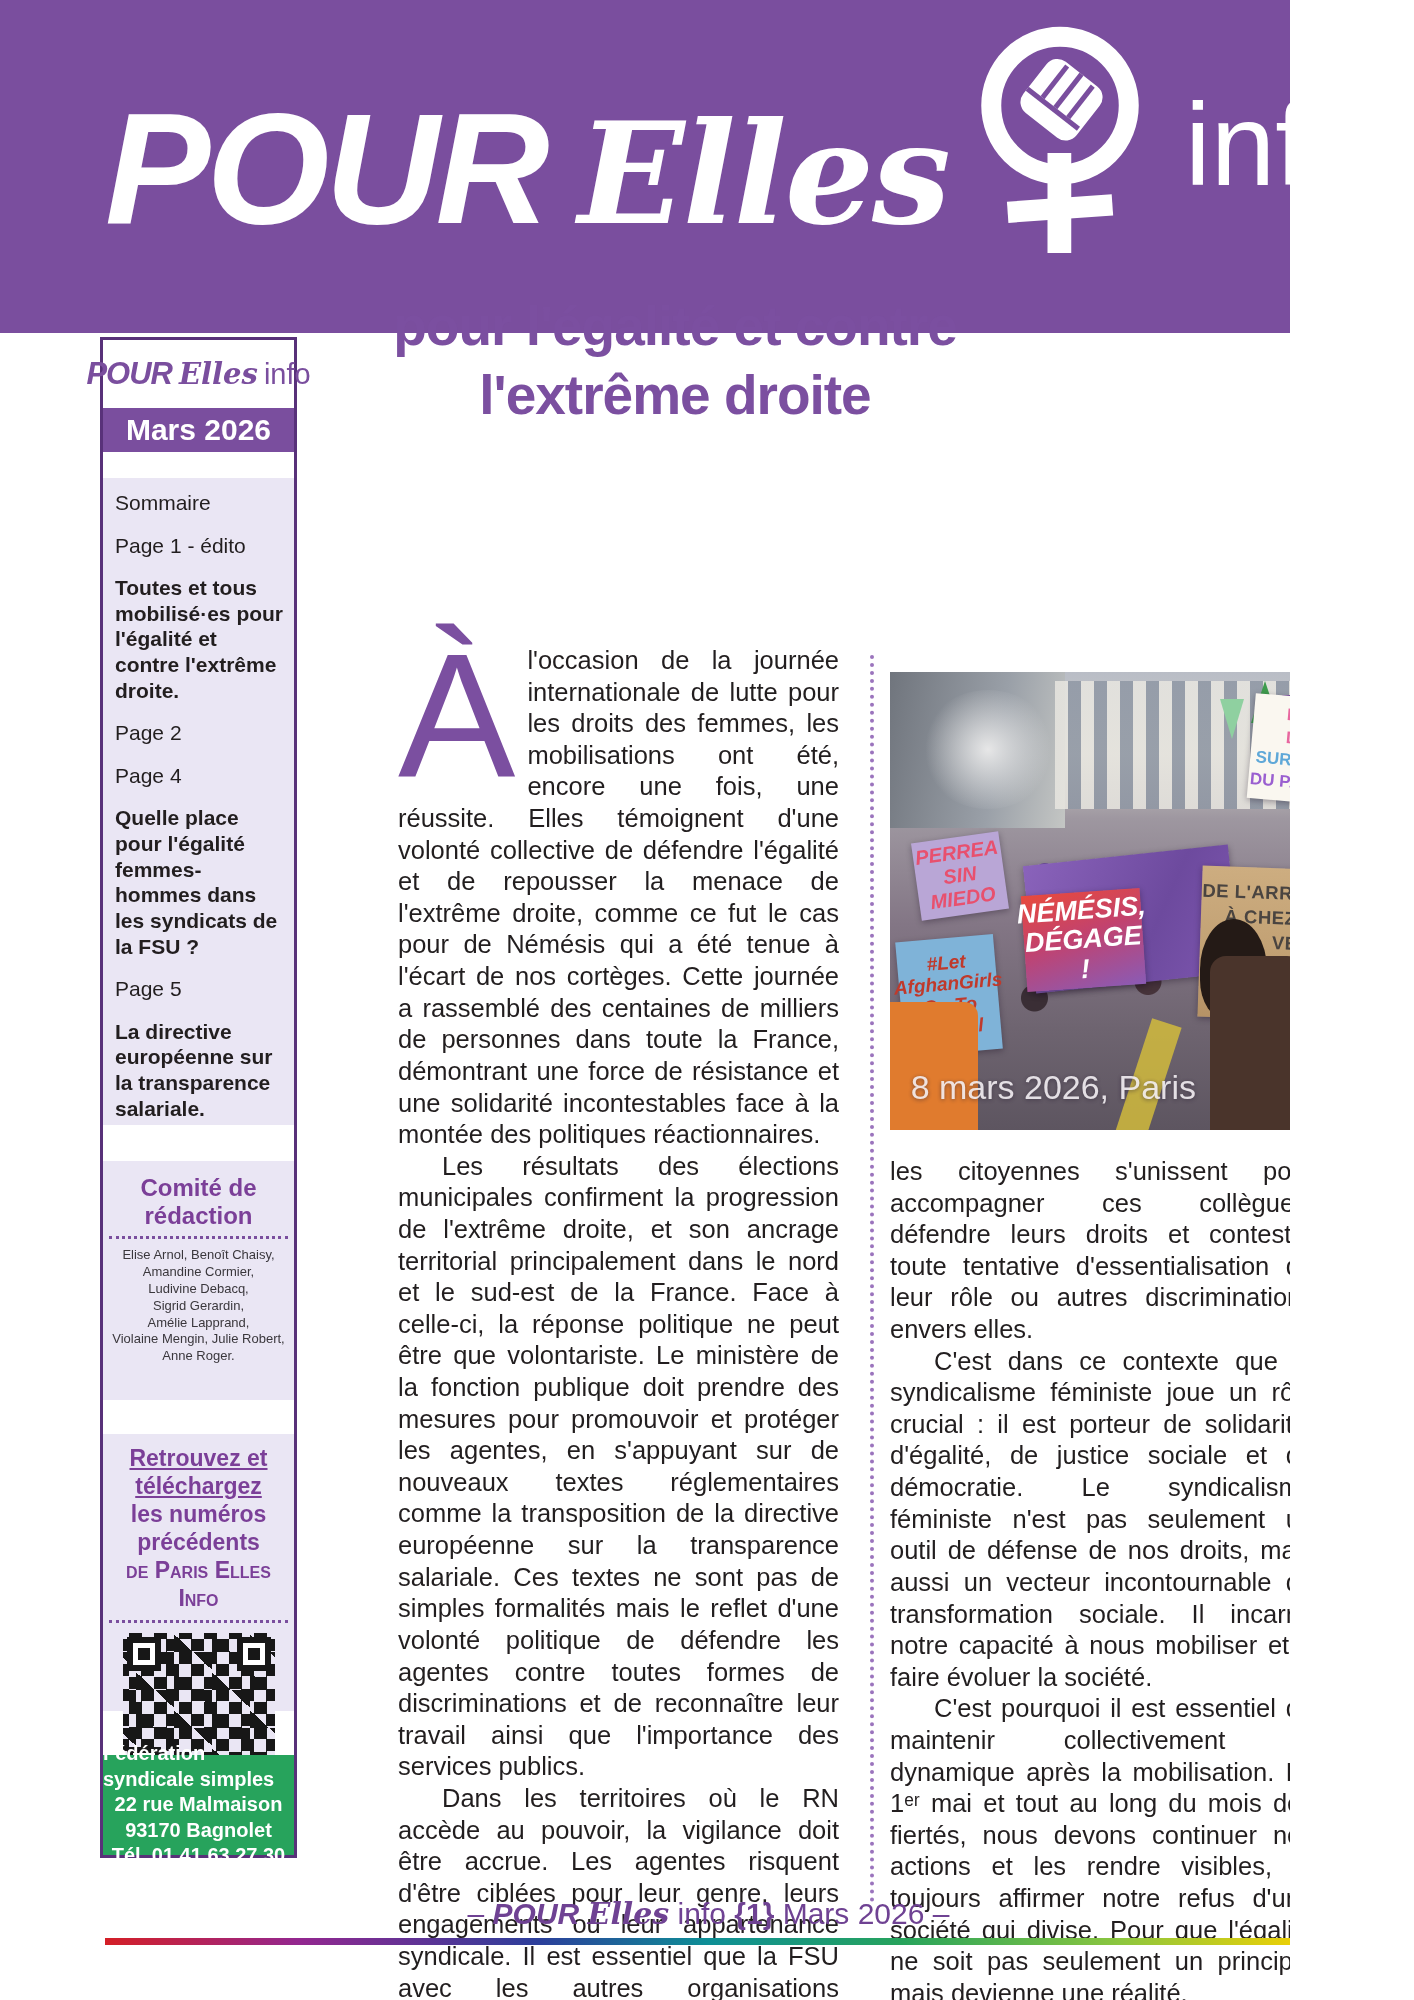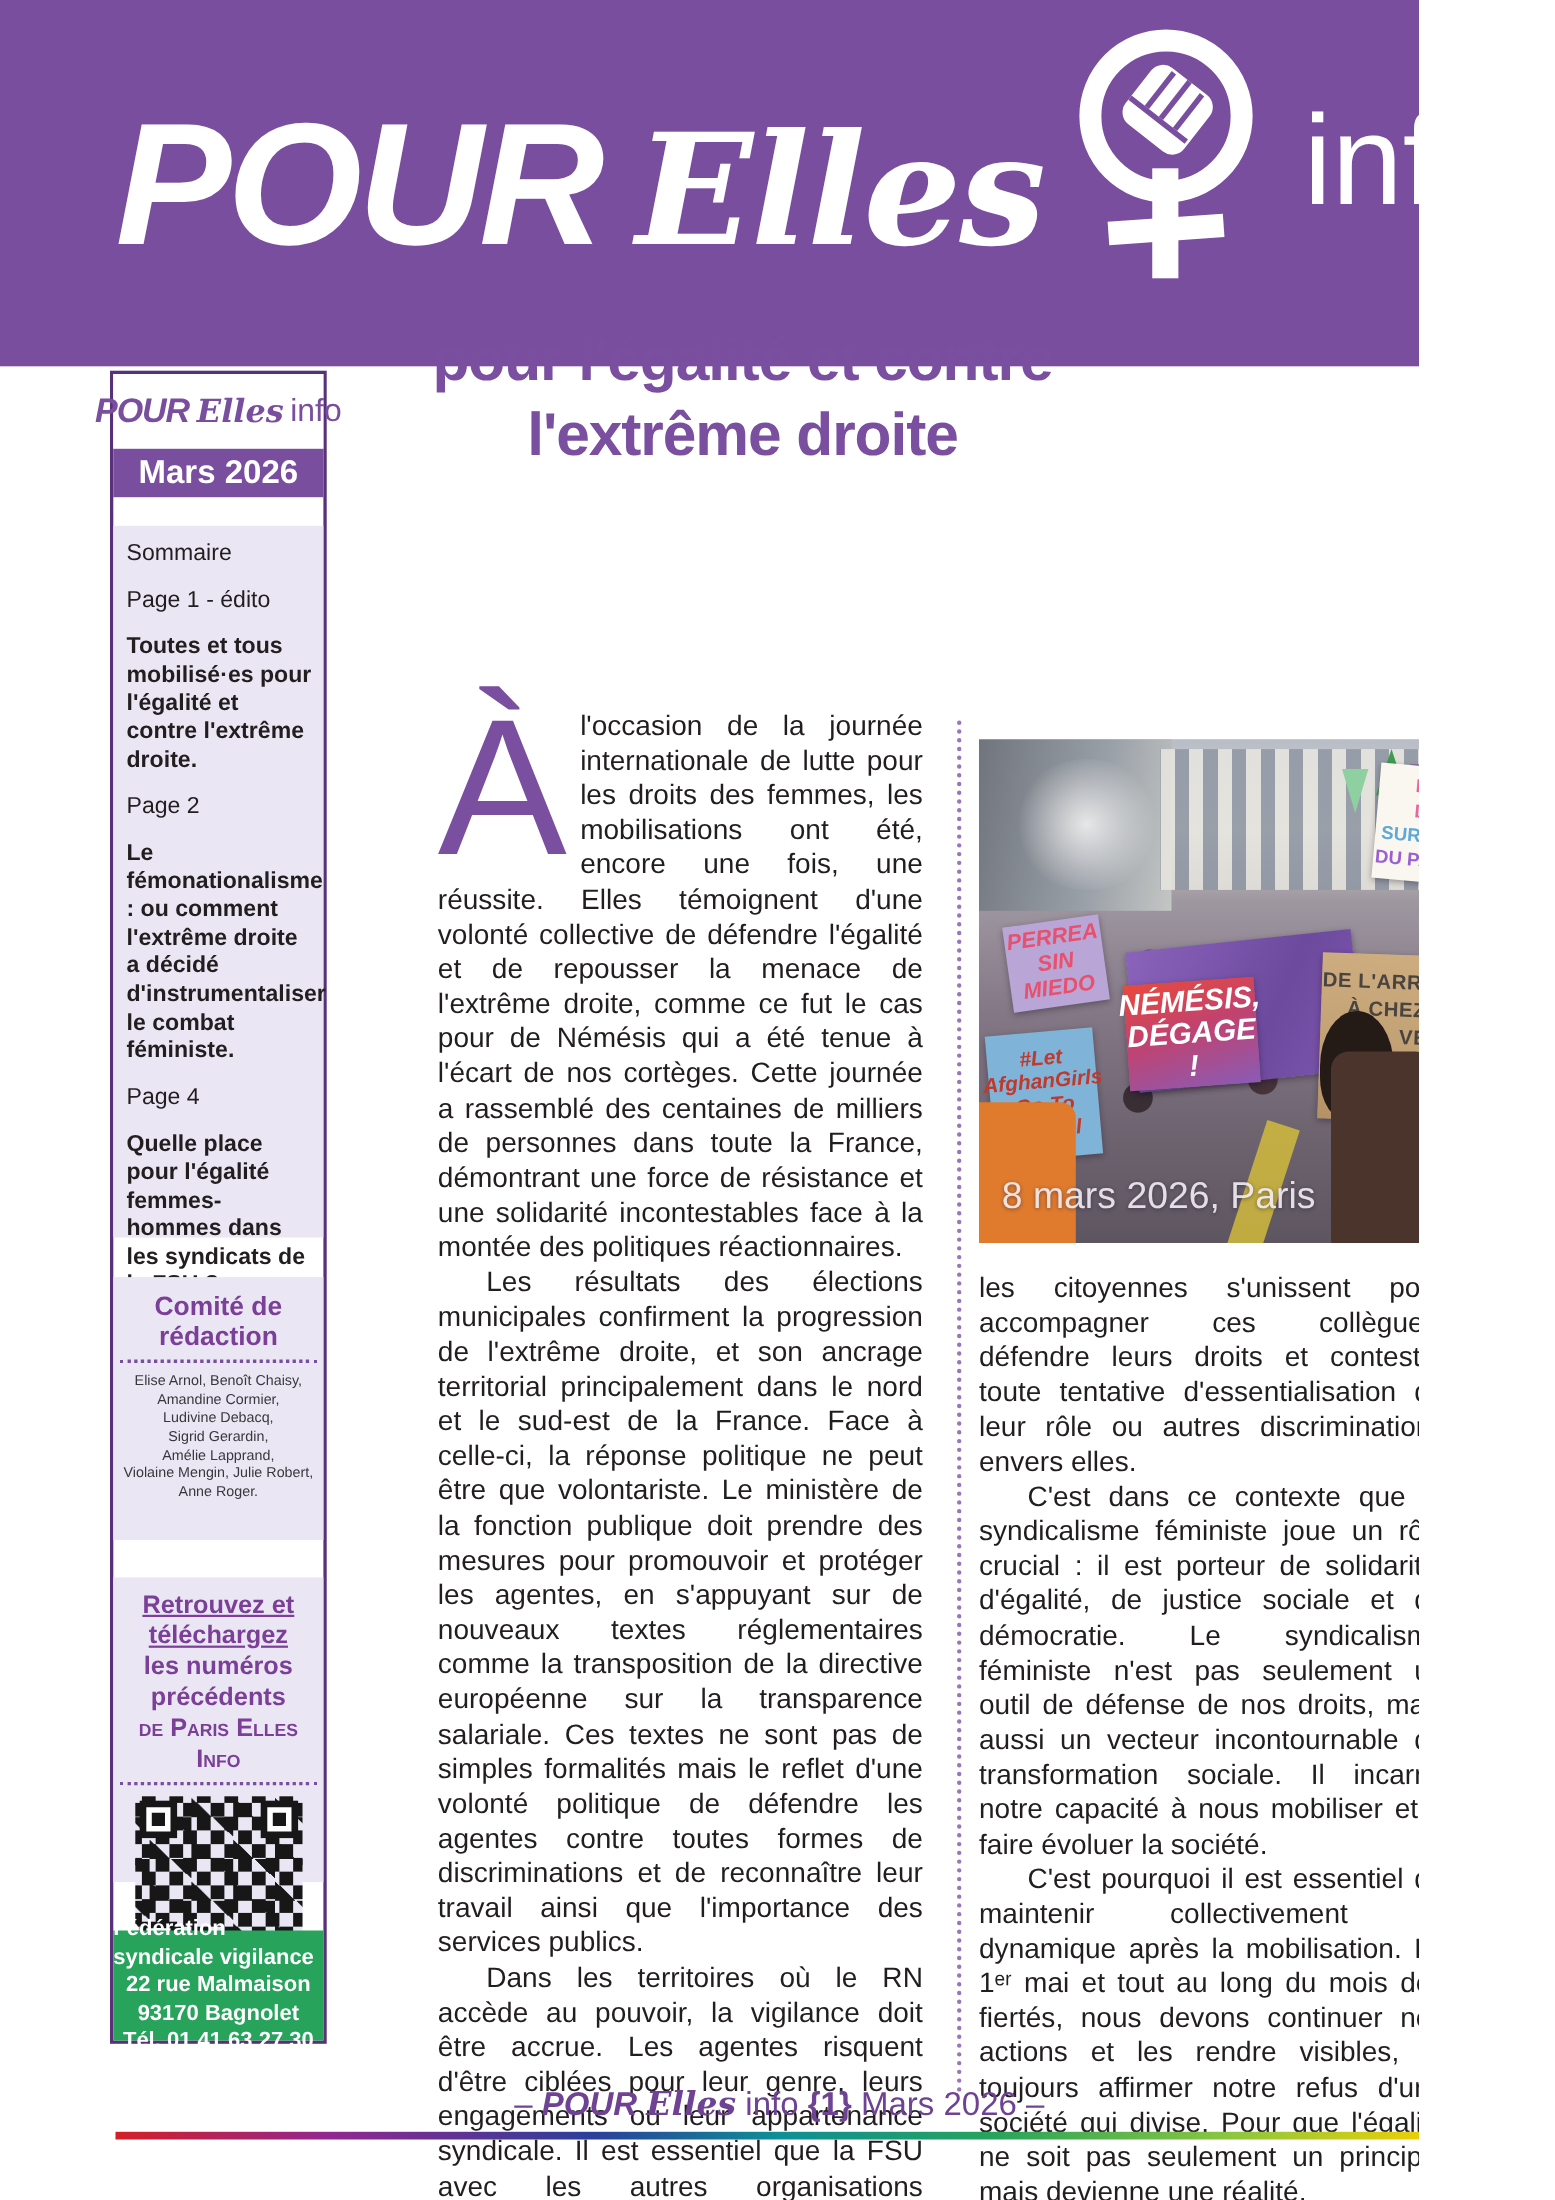--- a/index.html
+++ b/index.html
@@ -172,21 +172,20 @@
       <span class="elles">Elles</span>
       <span class="info">info</span>
     </div>
     <div class="sb sb-date">Mars 2026</div>
 
     <div class="sb sb-toc">
       <div class="toc-item head">Sommaire</div>
       <div class="toc-item">Page 1 - édito</div>
       <div class="toc-item bold">Toutes et tous mobilisé·es pour l'égalité et contre l'extrême droite.</div>
       <div class="toc-item">Page 2</div>
-      <div class="toc-item bold">Le fémonationalisme : ou comment l'extrême droite a décidé d'instrumentaliser le combat féministe.</div>
       <div class="toc-item">Page 4</div>
       <div class="toc-item bold">Quelle place pour l'égalité femmes-hommes dans les syndicats de la FSU ?</div>
       <div class="toc-item">Page 5</div>
       <div class="toc-item bold">La directive européenne sur la transparence salariale.</div>
     </div>
 
     <div class="sb sb-comite">
       <div class="comite-title">Comité de rédaction</div>
       <div class="comite-line">Elise Arnol, Benoît Chaisy,</div>
       <div class="comite-line">Amandine Cormier,</div>
@@ -202,21 +201,21 @@
       <div class="dl-line">les numéros précédents</div>
       <div class="dl-line caps">de Paris Elles Info</div>
       <div class="qr">
         <div class="finder f-tl"></div>
         <div class="finder f-tr"></div>
         <div class="finder f-bl"></div>
       </div>
     </div>
 
     <div class="sb sb-fsu">
-      <div>Fédération syndicale vigilance</div>
+      <div>Fédération syndicale simples</div>
       <div>22 rue Malmaison</div>
       <div>93170 Bagnolet</div>
       <div>Tél. 01 41 63 27 30</div>
     </div>
   </div>
 
   <div class="page-title">
     <div>pour l'égalité et contre</div>
     <div>l'extrême droite</div>
   </div>

